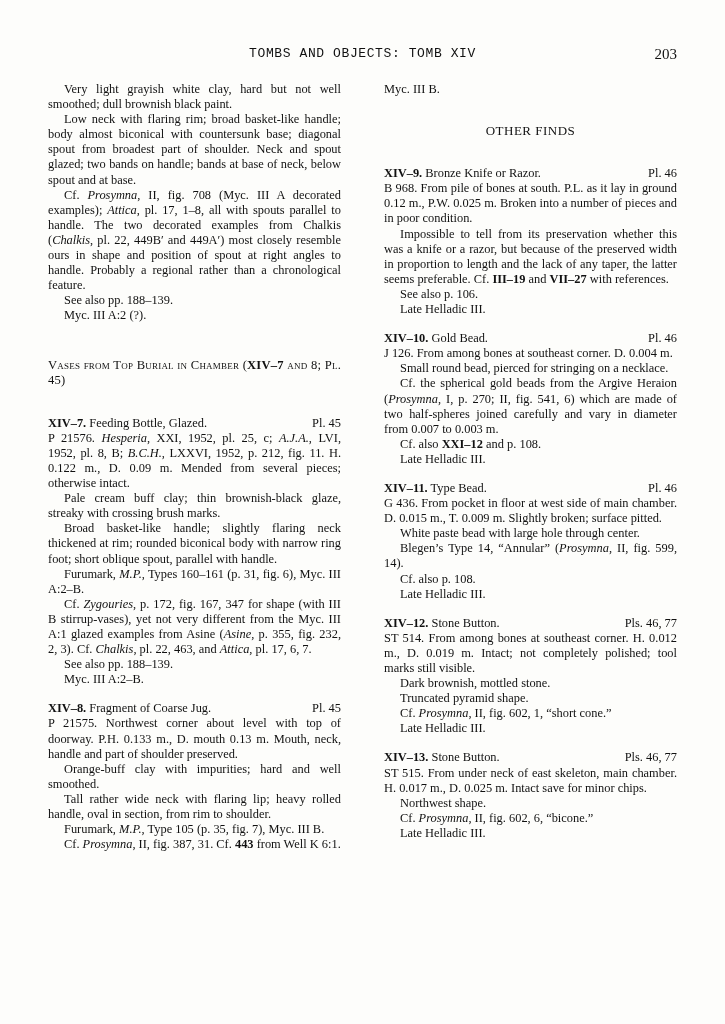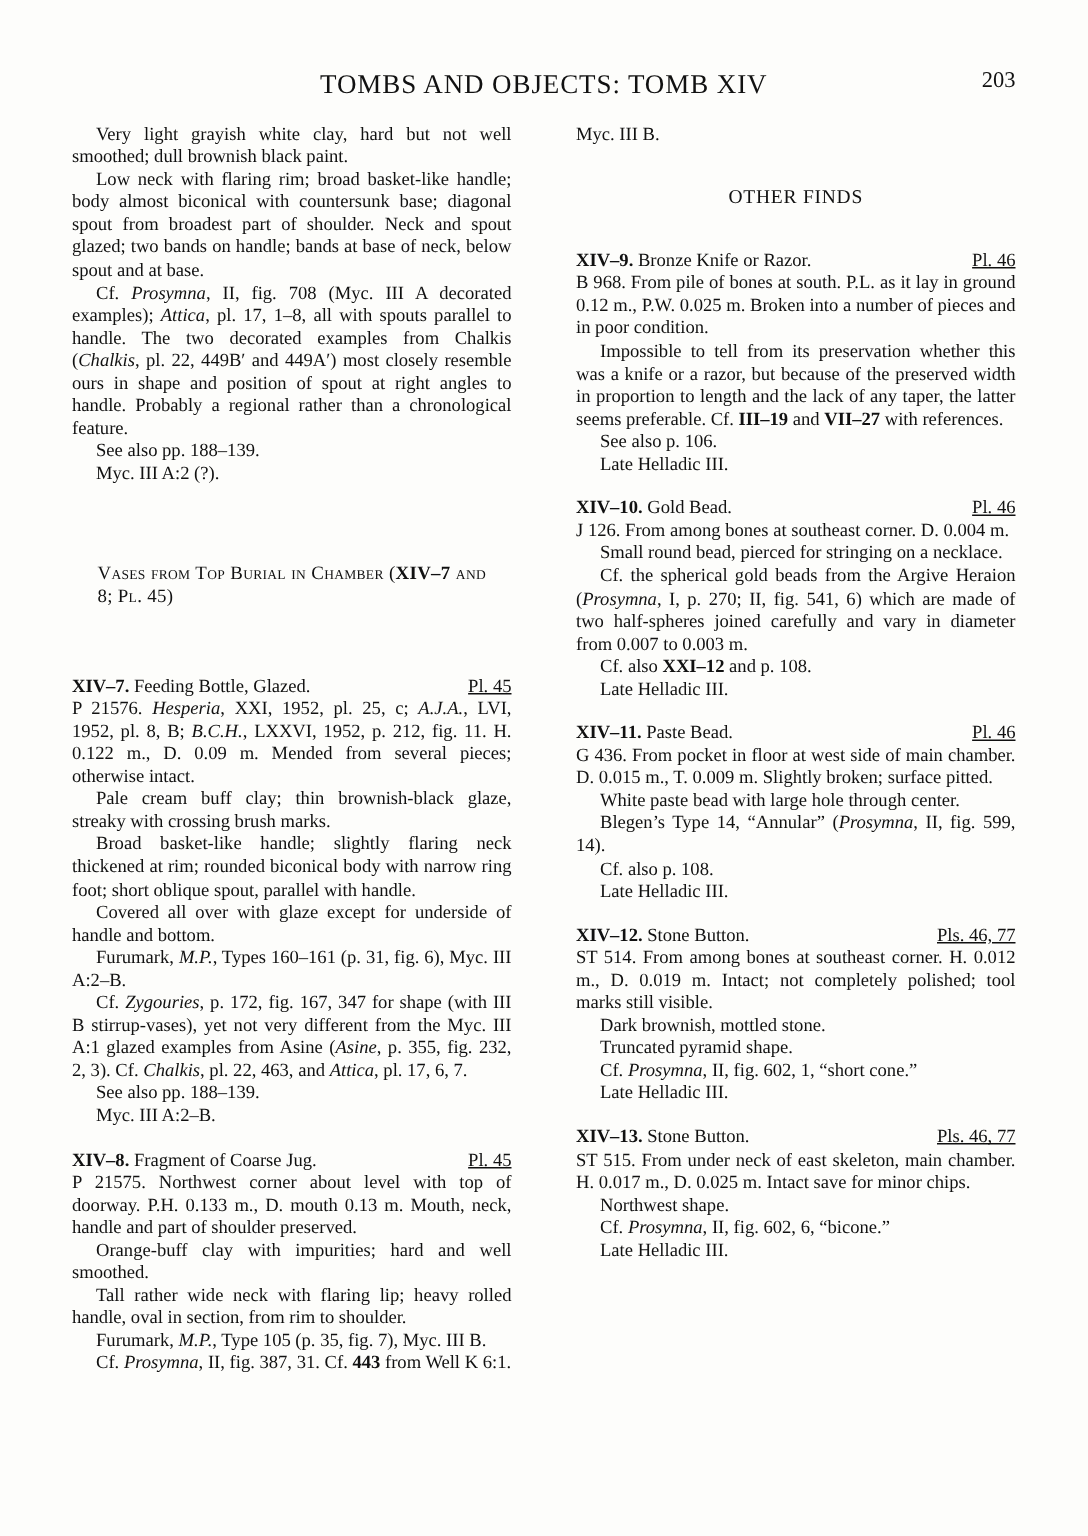--- a/index.html
+++ b/index.html
@@ -28,24 +28,25 @@
     top: 46px;
     width: 725px;
     height: 22px;
   }
   .running-title {
     position: absolute;
     left: 0;
     top: 0;
     width: 725px;
     text-align: center;
-    font-size: 18px;
+    font-size: 13px;
     letter-spacing: 0.6px;
     font-variant: small-caps;
     text-transform: uppercase;
+    font-family: Liberation Mono, monospace;
   }
   .folio {
     position: absolute;
     right: 48px;
     top: 0px;
     font-size: 15px;
     font-weight: normal;
   }
   .columns {
     position: absolute;
@@ -81,39 +82,38 @@
 
   .section-head {
     margin: 0;
     text-align: center;
     font-size: 13px;
     letter-spacing: 0.5px;
     font-variant: small-caps;
     text-transform: uppercase;
   }
   .subsection {
-    margin: 17px;
+    margin: 0;
     text-indent: 0;
     font-variant: small-caps;
     font-size: 12.6px;
     letter-spacing: 0.2px;
   }
   .entry-head {
     margin: 0;
     text-indent: 0;
     position: relative;
   }
   .entry-num {
     font-weight: bold;
   }
   .plate {
     position: absolute;
     right: 0;
     top: 0;
-    text-decoration: underline;
   }
   i { font-style: italic; }
   .sc { font-variant: small-caps; }
   b { font-weight: bold; }
 </style>
 </head>
 <body>
 
 <div class="page">
 
@@ -130,21 +130,20 @@
         <p class="para">See also pp. 188–139.</p>
         <p class="para">Myc. III A:2 (?).</p>
         <div class="gap-xl"></div>
         <p class="subsection">Vases from Top Burial in Chamber (<b>XIV–7</b> and 8; Pl. 45)</p>
         <div class="gap-md"></div>
         <div class="gap-md"></div>
         <p class="entry-head"><span class="entry-num">XIV–7.</span><span> Feeding Bottle, Glazed.</span><span class="plate">Pl. 45</span></p>
         <p class="noindent">P 21576. <i>Hesperia</i>, XXI, 1952, pl. 25, c; <i>A.J.A.</i>, LVI, 1952, pl. 8, B; <i>B.C.H.</i>, LXXVI, 1952, p. 212, fig. 11. H. 0.122 m., D. 0.09 m. Mended from several pieces; otherwise intact.</p>
         <p class="para">Pale cream buff clay; thin brownish-black glaze, streaky with crossing brush marks.</p>
         <p class="para">Broad basket-like handle; slightly flaring neck thickened at rim; rounded biconical body with narrow ring foot; short oblique spout, parallel with handle.</p>
-        <p class="para">Covered all over with glaze except for underside of handle and bottom.</p>
         <p class="para">Furumark, <i>M.P.</i>, Types 160–161 (p. 31, fig. 6), Myc. III A:2–B.</p>
         <p class="para">Cf. <i>Zygouries</i>, p. 172, fig. 167, 347 for shape (with III B stirrup-vases), yet not very different from the Myc. III A:1 glazed examples from Asine (<i>Asine</i>, p. 355, fig. 232, 2, 3). Cf. <i>Chalkis</i>, pl. 22, 463, and <i>Attica</i>, pl. 17, 6, 7.</p>
         <p class="para">See also pp. 188–139.</p>
         <p class="para">Myc. III A:2–B.</p>
         <div class="gap-md"></div>
         <p class="entry-head"><span class="entry-num">XIV–8.</span><span> Fragment of Coarse Jug.</span><span class="plate">Pl. 45</span></p>
         <p class="noindent">P 21575. Northwest corner about level with top of doorway. P.H. 0.133 m., D. mouth 0.13 m. Mouth, neck, handle and part of shoulder preserved.</p>
         <p class="para">Orange-buff clay with impurities; hard and well smoothed.</p>
         <p class="para">Tall rather wide neck with flaring lip; heavy rolled handle, oval in section, from rim to shoulder.</p>
         <p class="para">Furumark, <i>M.P.</i>, Type 105 (p. 35, fig. 7), Myc. III B.</p>
@@ -162,21 +161,21 @@
         <p class="para">See also p. 106.</p>
         <p class="para">Late Helladic III.</p>
         <div class="gap-md"></div>
         <p class="entry-head"><span class="entry-num">XIV–10.</span><span> Gold Bead.</span><span class="plate">Pl. 46</span></p>
         <p class="noindent">J 126. From among bones at southeast corner. D. 0.004 m.</p>
         <p class="para">Small round bead, pierced for stringing on a necklace.</p>
         <p class="para">Cf. the spherical gold beads from the Argive Heraion (<i>Prosymna</i>, I, p. 270; II, fig. 541, 6) which are made of two half-spheres joined carefully and vary in diameter from 0.007 to 0.003 m.</p>
         <p class="para">Cf. also <b>XXI–12</b> and p. 108.</p>
         <p class="para">Late Helladic III.</p>
         <div class="gap-md"></div>
-        <p class="entry-head"><span class="entry-num">XIV–11.</span><span> Paste Bead.</span><span class="plate">Pl. 46</span></p>
+        <p class="entry-head"><span class="entry-num">XIV–11.</span><span> Type Bead.</span><span class="plate">Pl. 46</span></p>
         <p class="noindent">G 436. From pocket in floor at west side of main chamber. D. 0.015 m., T. 0.009 m. Slightly broken; surface pitted.</p>
         <p class="para">White paste bead with large hole through center.</p>
         <p class="para">Blegen’s Type 14, “Annular” (<i>Prosymna</i>, II, fig. 599, 14).</p>
         <p class="para">Cf. also p. 108.</p>
         <p class="para">Late Helladic III.</p>
         <div class="gap-md"></div>
         <p class="entry-head"><span class="entry-num">XIV–12.</span><span> Stone Button.</span><span class="plate">Pls. 46, 77</span></p>
         <p class="noindent">ST 514. From among bones at southeast corner. H. 0.012 m.,  D. 0.019 m. Intact;  not completely polished; tool marks still visible.</p>
         <p class="para">Dark brownish, mottled stone.</p>
         <p class="para">Truncated pyramid shape.</p>

